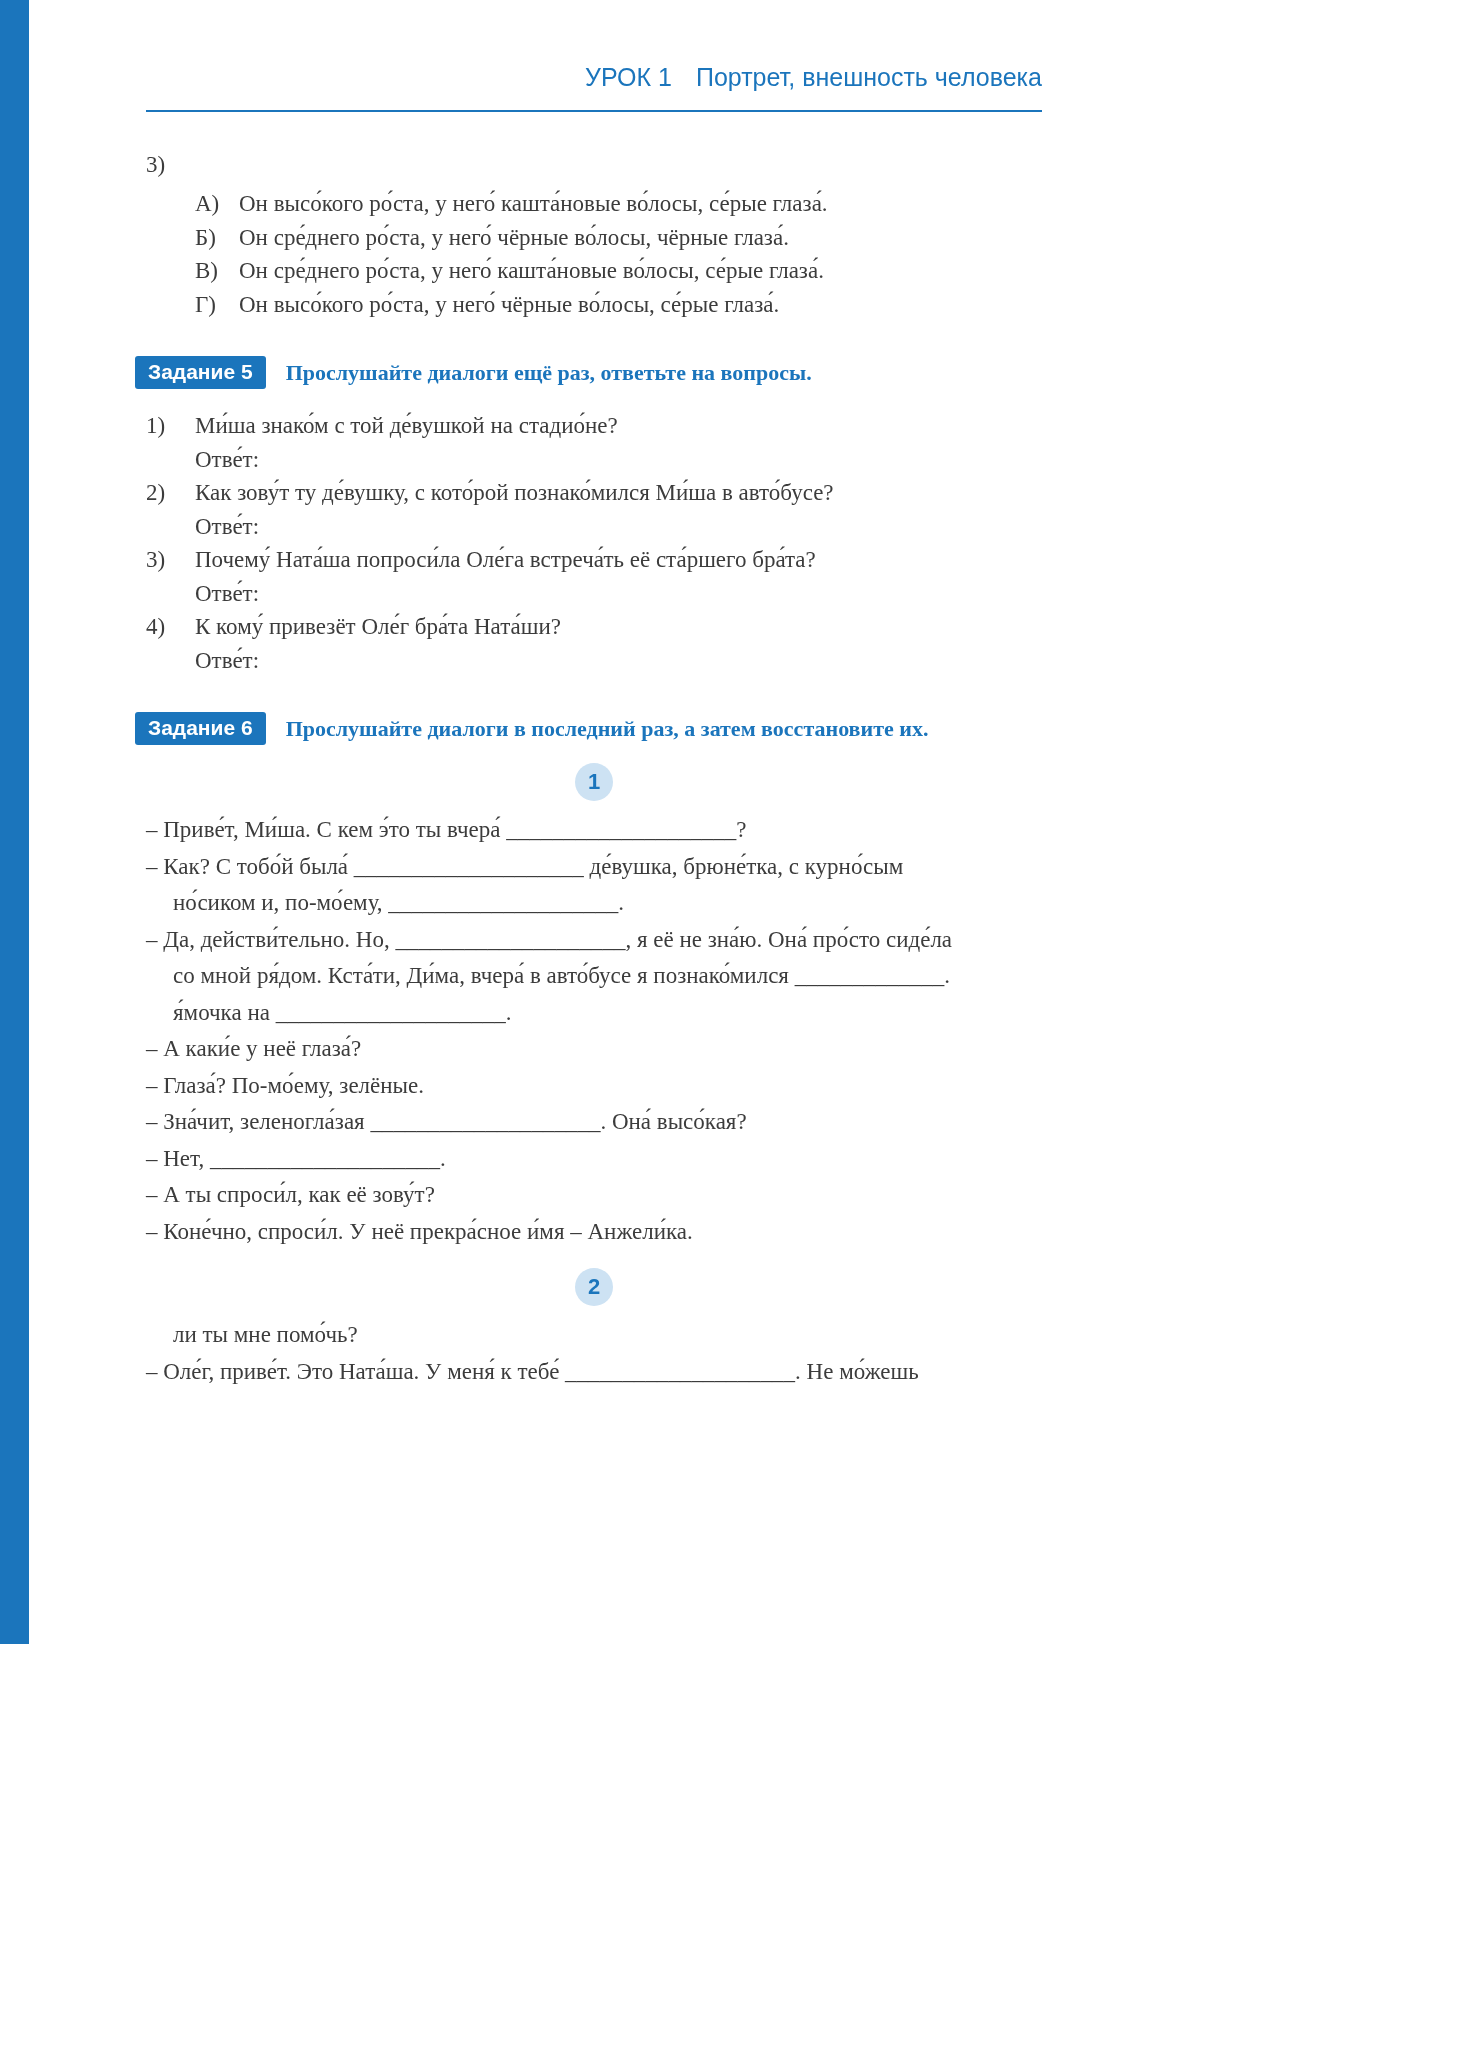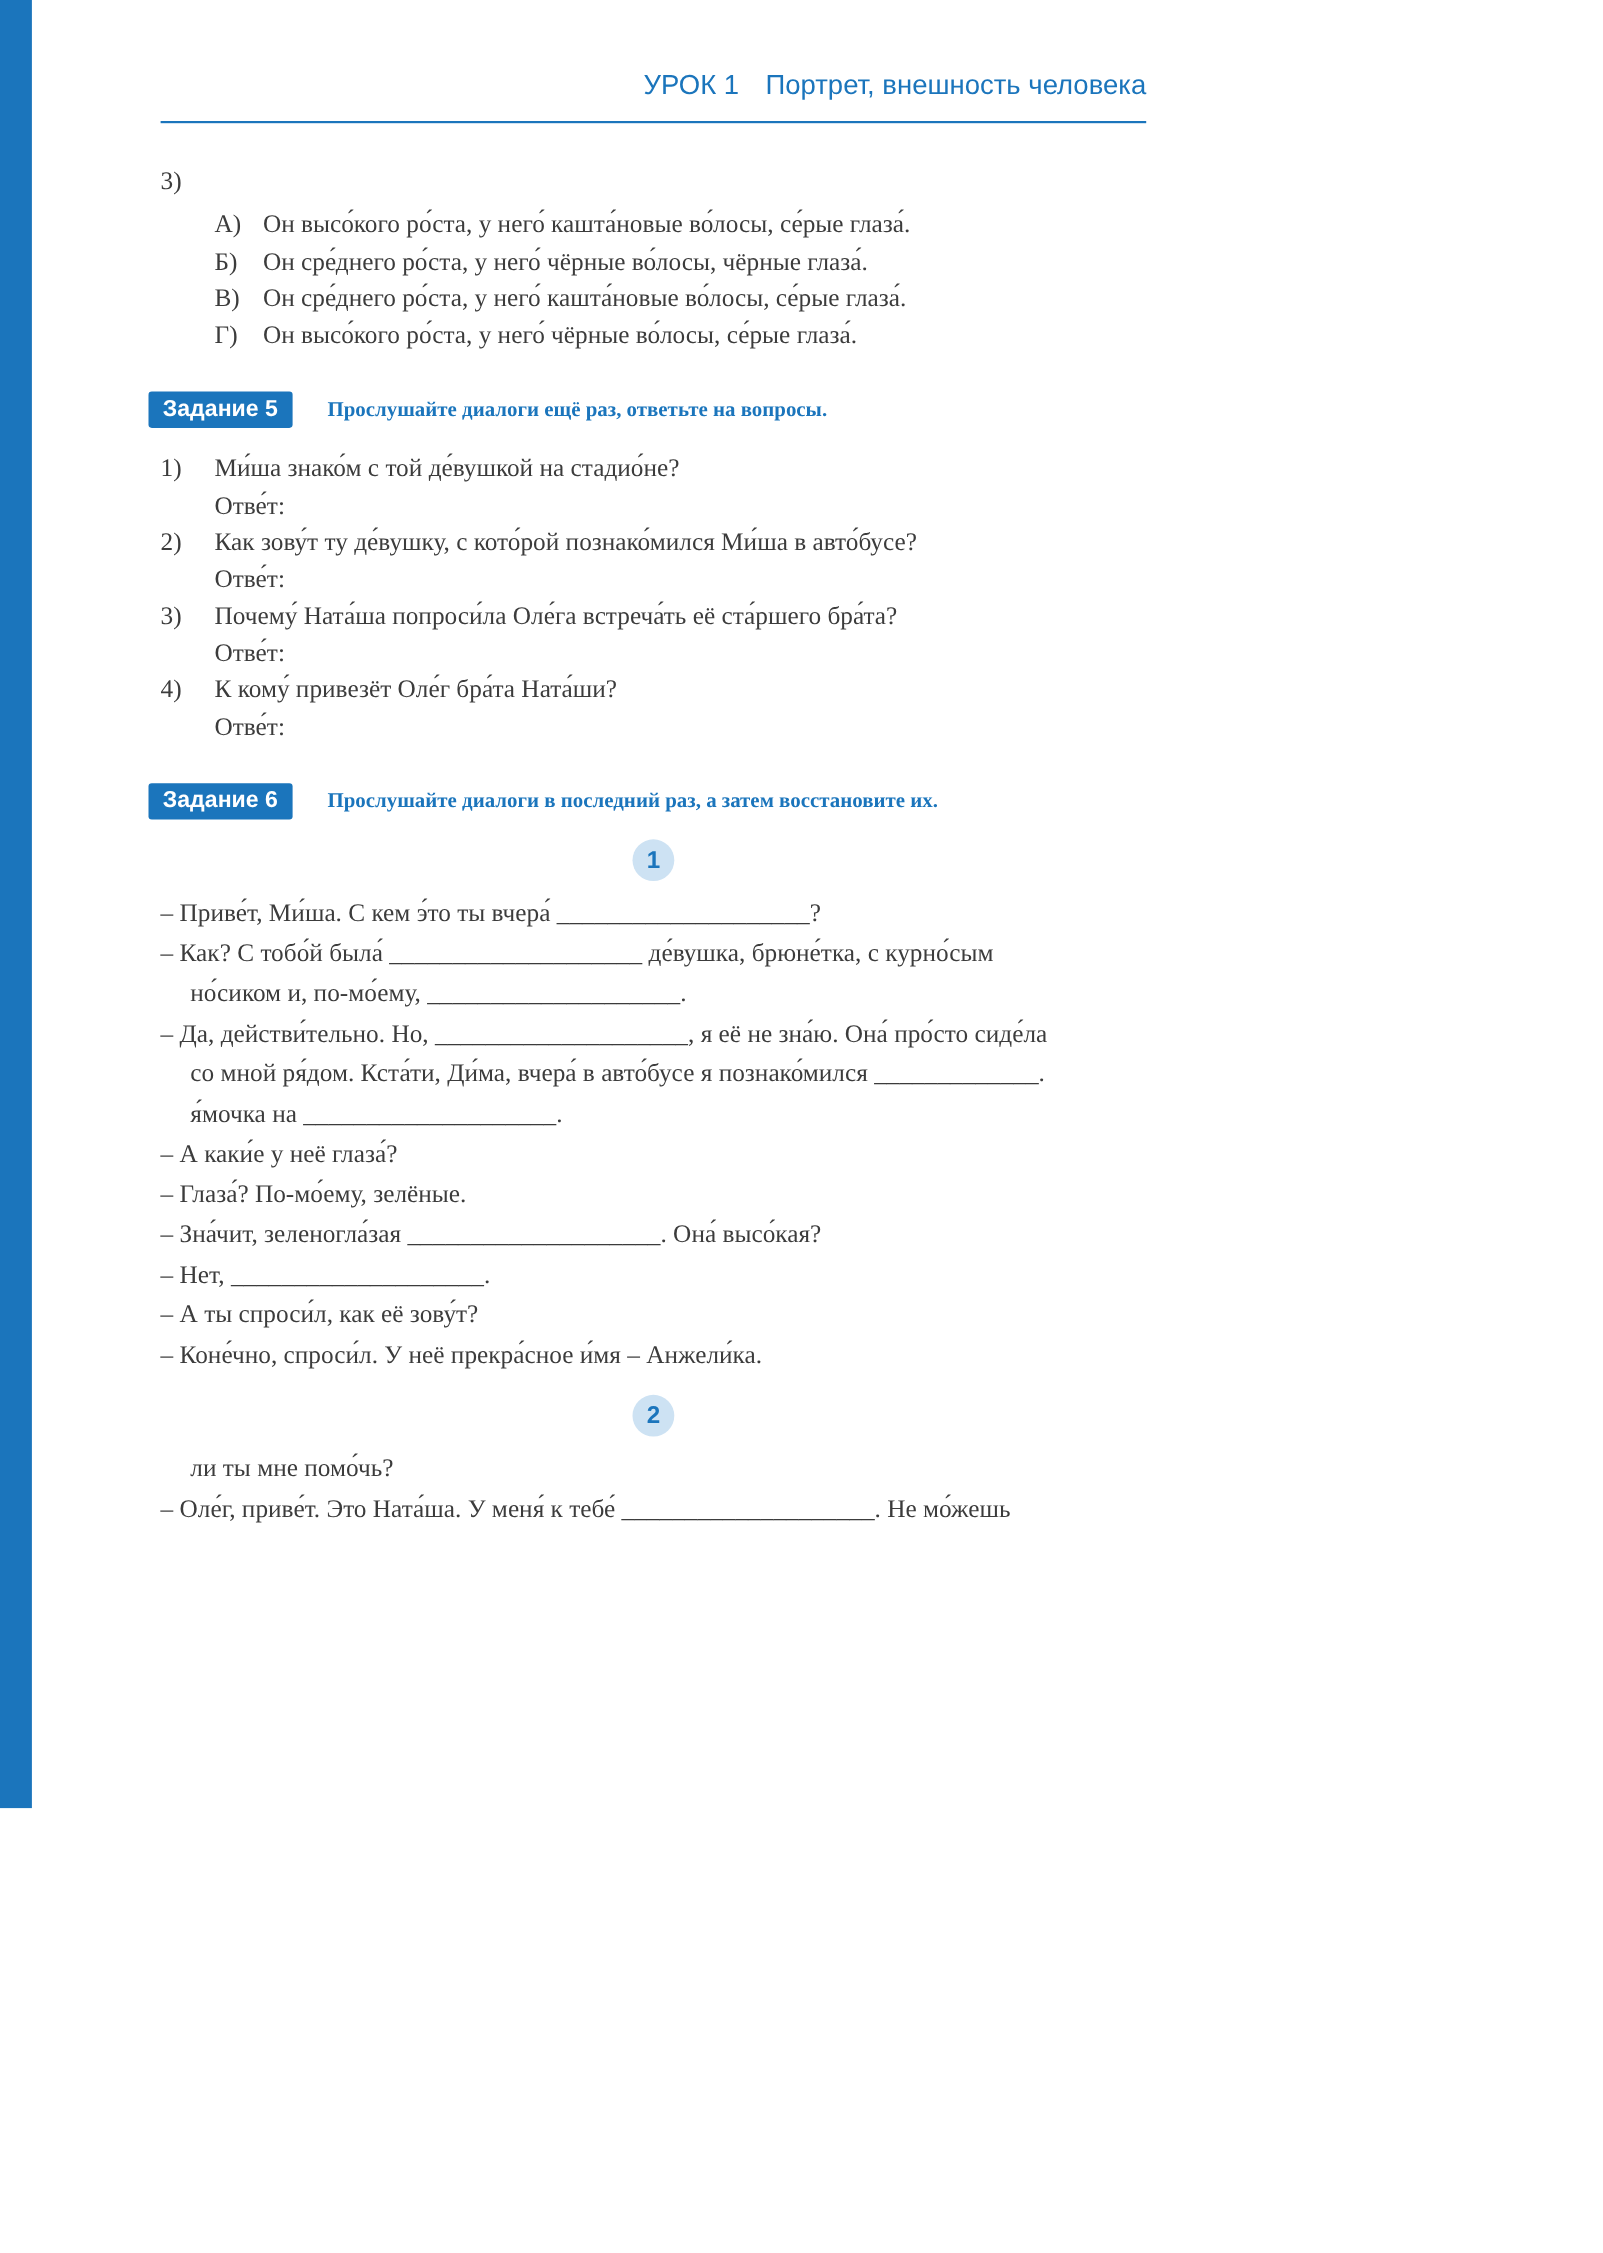--- a/index.html
+++ b/index.html
@@ -48,37 +48,37 @@
   }
   .options { margin-top: 6px; padding-left: 49px; font-size: 23px; line-height: 33.5px; }
   .option-row { display: flex; }
   .opt-letter { width: 44px; flex: none; }
   
   .task-header {
     margin-top: 35px;
     margin-left: -11px;
     display: flex;
     align-items: center;
-    gap: 32px;
+    gap: 20px;
   }
   .badge {
     background: var(--accent, #1b75bc);
     color: #ffffff;
     font-family: "Liberation Sans", sans-serif;
     font-weight: bold;
     font-size: 21px;
     line-height: 25px;
     padding: 3px 13px 5px 13px;
     border-radius: 3px;
     flex: none;
   }
   .instruction {
     color: var(--accent, #1b75bc);
     font-weight: bold;
-    font-size: 19px;
+    font-size: 22px;
     white-space: nowrap;
   }
   
   .questions { margin-top: 20px; font-size: 23px; line-height: 33.5px; }
   .q-row { display: flex; }
   .q-num { width: 49px; flex: none; }
   .q-answer { padding-left: 49px; }
   
   .circle-row { display: flex; justify-content: center; margin-top: 18px; }
   .circle {

